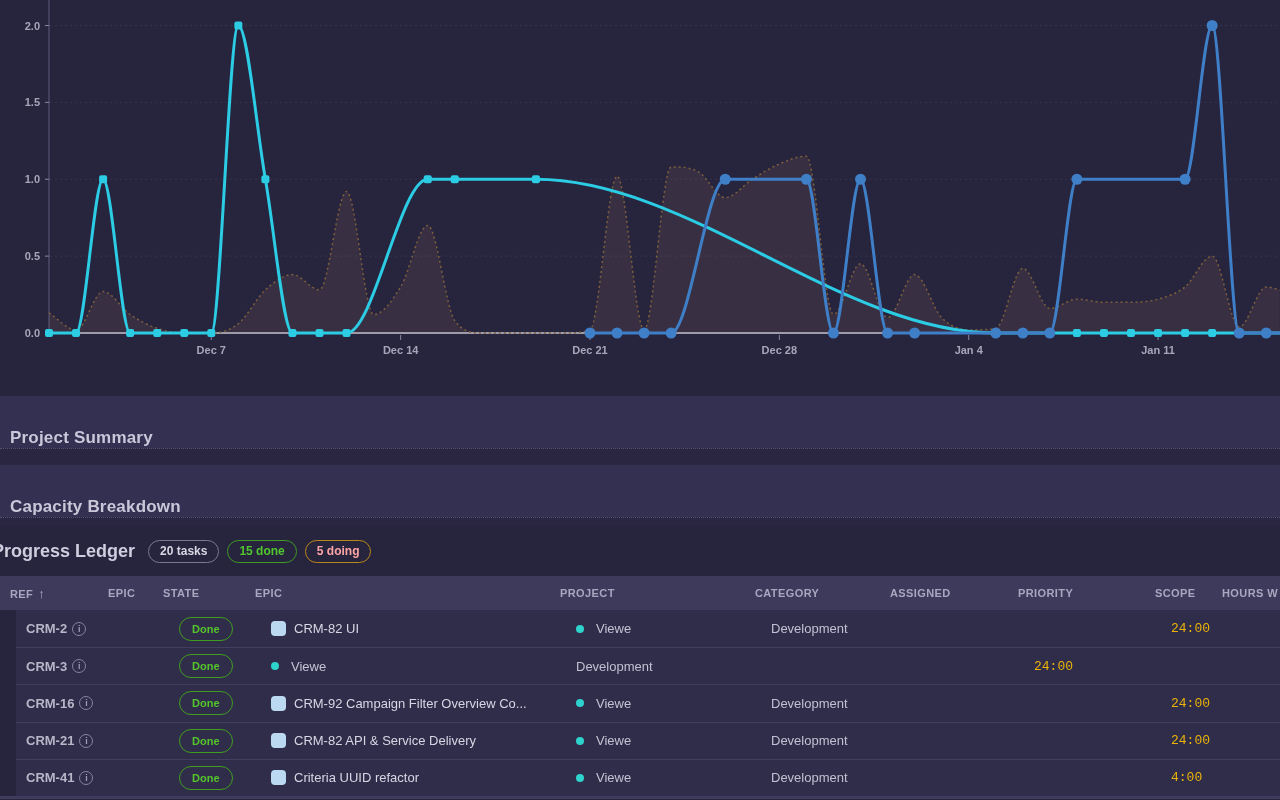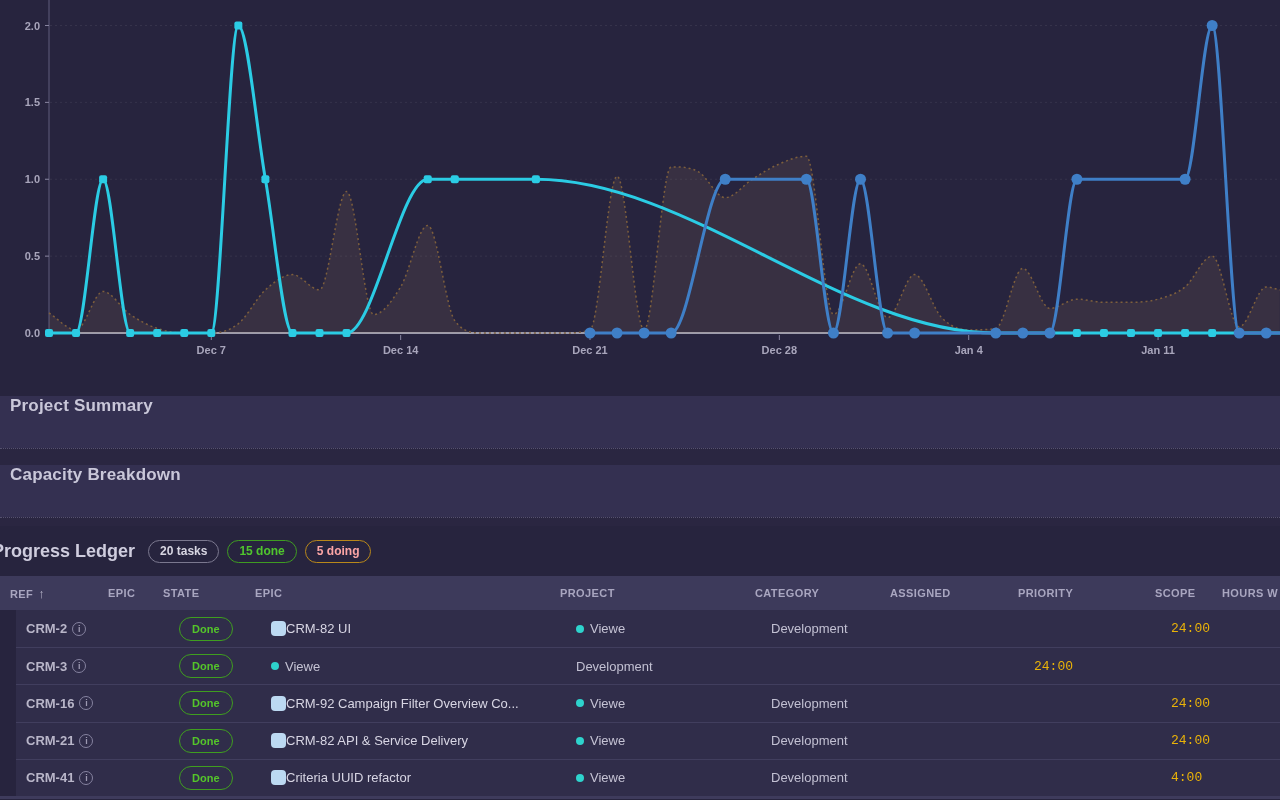--- a/index.html
+++ b/index.html
@@ -6,21 +6,21 @@
   html,body { width:1280px; height:800px; overflow:hidden; }
   body {
     background:#27243e;
     font-family:"Liberation Sans", sans-serif;
     color:#c9c7d9;
   }
   .chart-wrap { width:1280px; height:396px; position:relative; }
   svg text { font-family:"Liberation Sans", sans-serif; }
 
   .band {
-    height:52px; background:#343051; display:flex; align-items:flex-start;
+    height:52px; background:#343051; display:flex; align-items:flex-end;
     padding-left:10px;
   }
   .band .band-title { font-size:17px; font-weight:700; color:#c9c7d9; letter-spacing:.2px; }
   .gap1 { height:17px; background:#2a2641; border-top:1px dotted #55516f; }
   .gap2 { height:9px;  background:#2a2641; border-top:1px dotted #55516f; }
 
   .ledger-head { height:50px; display:flex; align-items:center; background:#27243e; }
   .ledger-title { font-size:18px; font-weight:700; color:#cfcdde; margin-left:-8px; white-space:nowrap; }
   .badges { display:flex; gap:8px; margin-left:13px; }
   .badge {
@@ -48,23 +48,23 @@
   .ref-cell { display:flex; align-items:center; gap:5px; color:#b9b6c9; font-weight:600; }
   .info-icon {
     width:14px; height:14px; border:1px solid #8683a0; border-radius:50%;
     display:inline-flex; align-items:center; justify-content:center;
     font-size:9px; color:#9d9ab2; font-weight:700; flex:0 0 auto;
   }
   .state-pill {
     display:inline-flex; align-items:center; height:24px; padding:0 12px;
     border:1px solid; border-radius:13px; font-size:11px; font-weight:600;
   }
-  .title-cell { display:flex; align-items:center; color:#d8d6e4; }
+  .title-cell { display:flex; align-items:center; gap:8px; color:#d8d6e4; }
   .title-icon { width:15px; height:15px; border-radius:4px; background:#bcd9f2; flex:0 0 auto; }
-  .project-cell { display:flex; align-items:center; gap:6px; color:#c5c3d4; }
+  .project-cell { display:flex; align-items:center; gap:12px; color:#c5c3d4; }
   .project-dot { width:8px; height:8px; border-radius:50%; flex:0 0 auto; }
   .bottom-strip { height:3px; background:#3e3b5c; }
 </style>
 </head>
 <body>
 
 <div class="chart-wrap">
   <svg id="chart-svg" width="1280" height="396" viewBox="0 0 1280 396">
       <line x1="45" x2="1280" y1="256.125" y2="256.125" stroke="rgba(255,255,255,0.07)" stroke-dasharray="2 3"></line>
       <line x1="45" x2="1280" y1="179.25" y2="179.25" stroke="rgba(255,255,255,0.07)" stroke-dasharray="2 3"></line>

